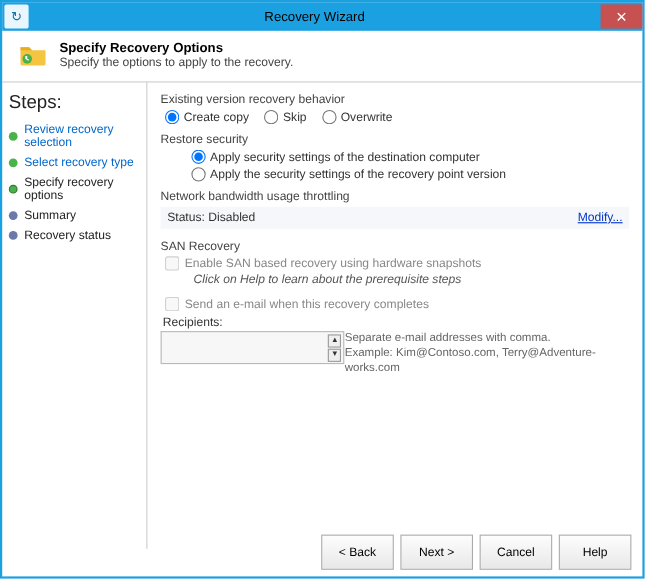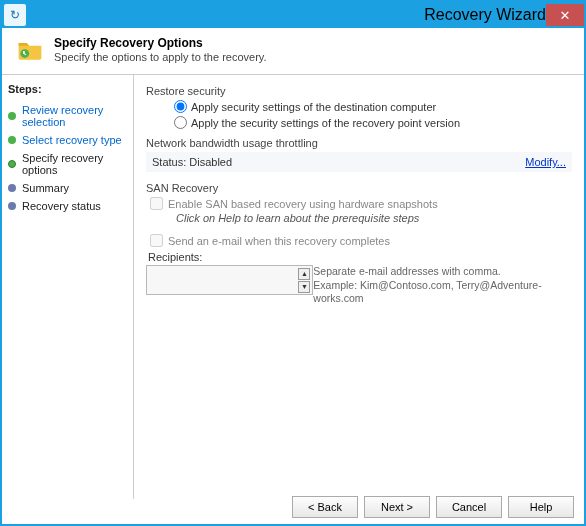--- a/index.html
+++ b/index.html
@@ -3,33 +3,33 @@
 <meta charset="utf-8">
 <style>
 * { box-sizing: border-box; margin: 0; padding: 0; }
 body { font-family: "Segoe UI", Tahoma, sans-serif; font-size: 11px; background: #fff; }
 
 .window { width: 586px; height: 526px; border: 2px solid #1ba1e2; background: #fff; position: relative; }
 
 .titlebar { height: 26px; background: #1ba1e2; display: flex; align-items: center; justify-content: space-between; }
 .titlebar-left { display: flex; align-items: center; }
 .app-icon { width: 22px; height: 22px; margin-left: 2px; background: #eaf6fd; border-radius: 2px; display: flex; align-items: center; justify-content: center; font-size: 12px; color: #1a6fa5; }
-.titlebar-title { flex: 1; text-align: right; color: #000; font-size: 16px; }
+.titlebar-title { flex: 1; text-align: center; color: #000; font-size: 12px; }
 .close-btn { width: 38px; height: 22px; background: #c75050; color: #fff; display: flex; align-items: center; justify-content: center; font-size: 13px; cursor: pointer; }
 
 .header { display: flex; padding: 8px 10px 10px 14px; border-bottom: 1px solid #ccc; }
 .header-icon { width: 28px; height: 28px; margin-right: 10px; }
 .header-icon svg { width: 28px; height: 28px; }
 .header-text h1 { font-size: 12px; font-weight: bold; color: #000; }
 .header-text p { font-size: 11px; color: #444; margin-top: 1px; }
 
 .body { display: flex; height: 424px; }
 
 .sidebar { width: 132px; border-right: 1px solid #ccc; padding: 8px 6px; }
-.sidebar-title { font-weight: bold; font-size: 11px; margin-bottom: 6px; color: #222; }
+.sidebar-title { font-weight: normal; font-size: 17px; margin-bottom: 6px; color: #222; }
 .step { display: flex; align-items: center; padding: 3px 0; cursor: pointer; }
 .step-bullet { width: 8px; height: 8px; border-radius: 50%; margin-right: 6px; flex-shrink: 0; }
 .bullet-done { background: #4bb24b; }
 .bullet-current { background: #4bb24b; border: 1px solid #2d7a2d; }
 .bullet-future { background: #6a7aaa; }
 .step-link { color: #0066cc; font-size: 11px; }
 .step-current { color: #222; font-size: 11px; }
 .step-disabled { color: #222; font-size: 11px; }
 
 .content { flex: 1; padding: 10px 12px 8px 12px; overflow: hidden; color: #333; }
@@ -50,21 +50,21 @@
 
 .notif-group { }
 .recip-label { margin-top: 4px; margin-left: 2px; }
 .recip-row { display: flex; gap: 0; margin-top: 2px; }
 .recip-box { width: 180px; height: 30px; border: 1px solid #b8b8b8; background: #f7f7f7; position: relative; }
 .spinner { position: absolute; right: 2px; top: 2px; display: flex; flex-direction: column; gap: 1px; }
 .spinner span { width: 12px; height: 12px; border: 1px solid #999; font-size: 7px; line-height: 10px; text-align: center; background: #efefef; cursor: pointer; }
 .recip-hint { font-size: 10.5px; color: #666; line-height: 1.3; }
 
 .footer { position: absolute; bottom: 6px; right: 10px; display: flex; gap: 6px; }
-.btn { min-width: 66px; height: 22px; border: 1px solid #aaa; background: linear-gradient(#fdfdfd,#e8e8e8); font-size: 11px; cursor: pointer; padding: 0 8px; }
+.btn { min-width: 66px; height: 32px; border: 1px solid #aaa; background: linear-gradient(#fdfdfd,#e8e8e8); font-size: 11px; cursor: pointer; padding: 0 8px; }
 </style>
 </head>
 <body>
 
 <div class="window">
 
   <div class="titlebar">
     <div class="titlebar-left">
       <div class="app-icon">↻</div>
     </div>
@@ -107,20 +107,35 @@
         <span class="step-disabled">Summary</span>
       </div>
       <div class="step">
         <span class="step-bullet bullet-future"></span>
         <span class="step-disabled">Recovery status</span>
       </div>
     </div>
 
     <div class="content">
 
+      <div class="group-label">Existing version recovery behavior</div>
+      <div class="row">
+        <label class="radio-item">
+          <input type="radio" name="vb" checked="" style="">
+          <span>Create copy</span>
+        </label>
+        <label class="radio-item">
+          <input type="radio" name="vb" style="">
+          <span>Skip</span>
+        </label>
+        <label class="radio-item">
+          <input type="radio" name="vb" style="">
+          <span>Overwrite</span>
+        </label>
+      </div>
 
       <div class="group-label">Restore security</div>
       <div class="vgroup">
         <label class="radio-item">
           <input type="radio" name="rs" checked="" style="">
           <span>Apply security settings of the destination computer</span>
         </label>
         <label class="radio-item">
           <input type="radio" name="rs" style="">
           <span>Apply the security settings of the recovery point version</span>

